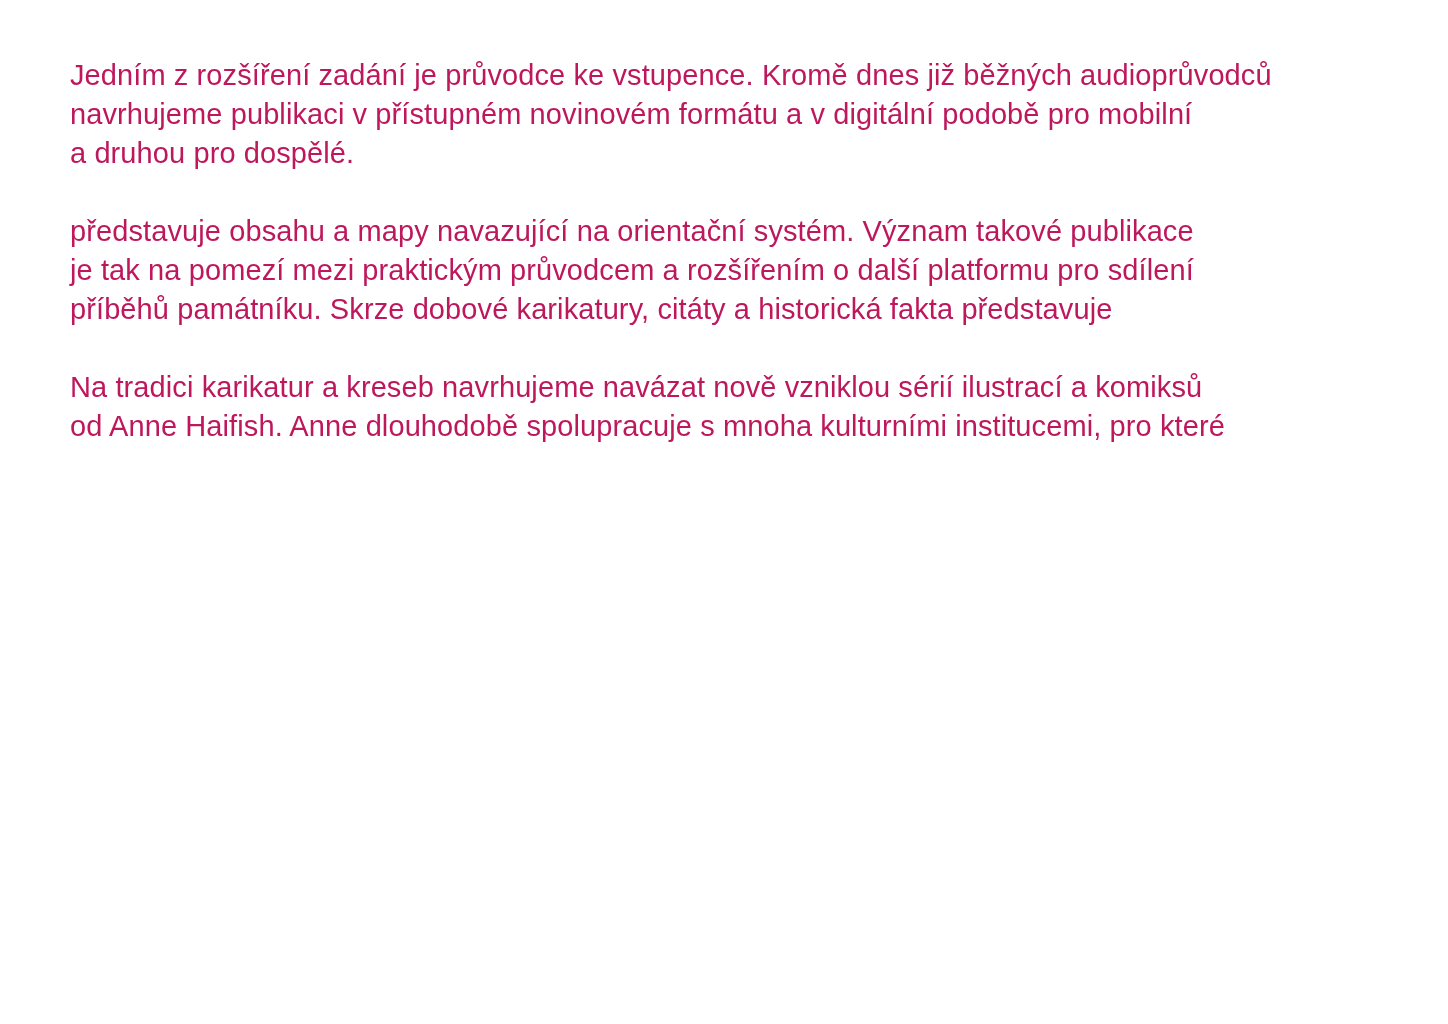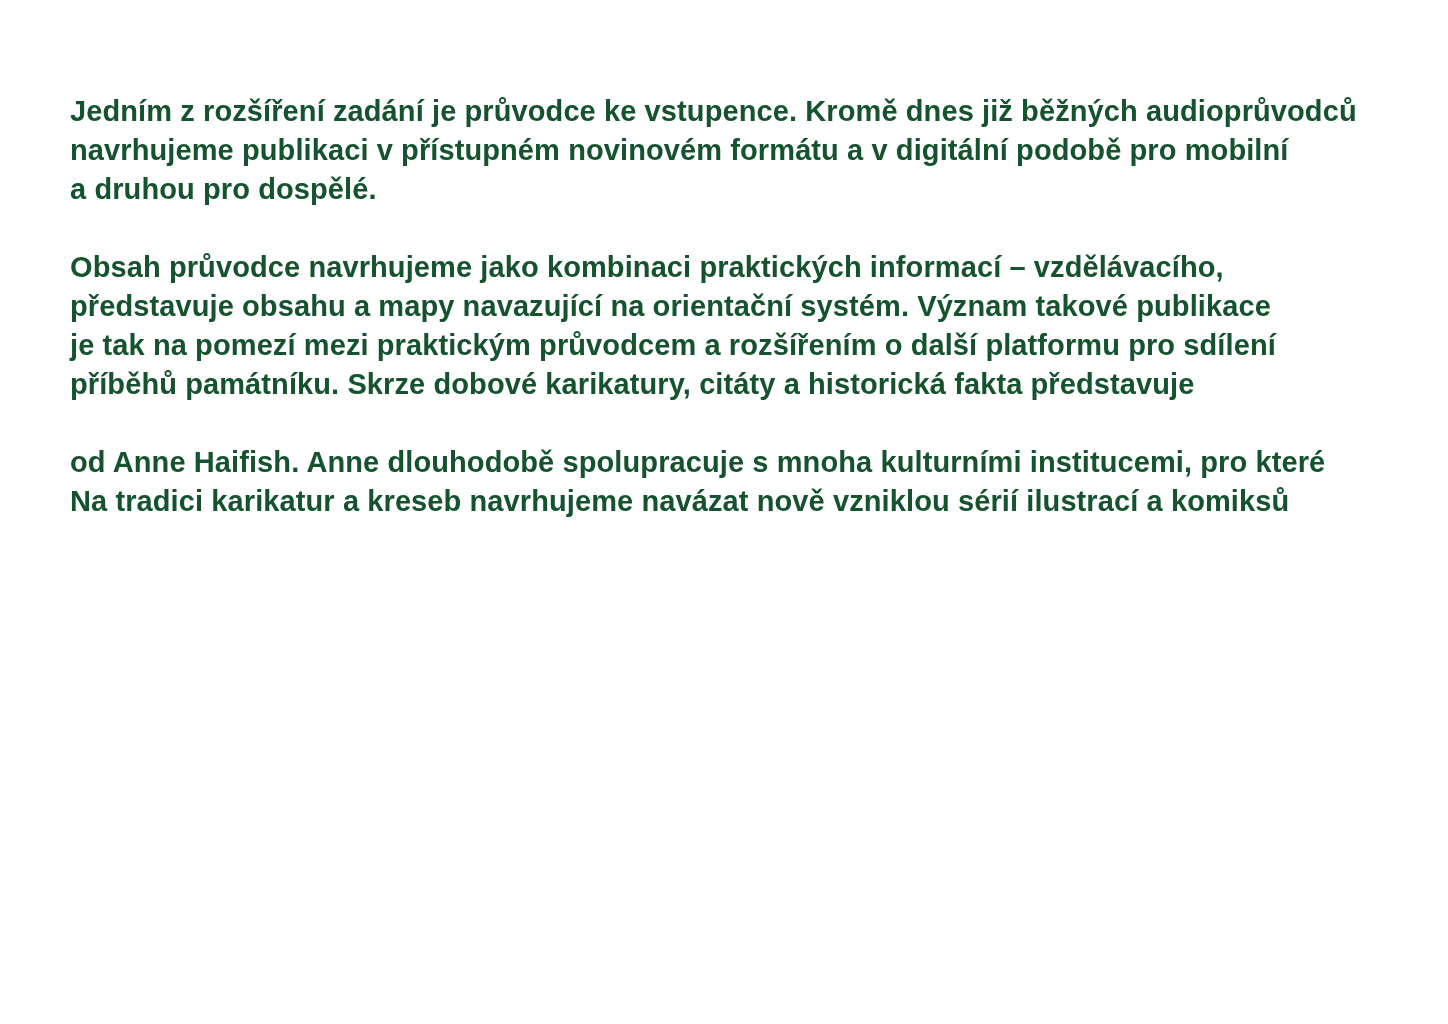--- a/index.html
+++ b/index.html
@@ -7,26 +7,26 @@
     padding: 0;
     background: #ffffff;
   }
   .page {
     position: relative;
     width: 1448px;
     height: 1024px;
     background: #ffffff;
     overflow: hidden;
     box-sizing: border-box;
-    padding: 92px 40px 0 70px;
+    padding: 56px 40px 0 70px;
     font-family: "Liberation Sans", "DejaVu Sans", sans-serif;
-    font-weight: 700;
+    font-weight: 400;
     font-size: 29px;
     line-height: 39px;
-    color: #14532d;
+    color: #be185d;
     letter-spacing: 0.1px;
   }
   .paragraph {
     margin: 0 0 39px 0;
   }
   .text-line {
     white-space: nowrap;
   }
 </style>
 </head>
@@ -34,24 +34,23 @@
 
 <div class="page">
 
   <div class="paragraph">
     <div class="text-line">Jedním z rozšíření zadání je průvodce ke vstupence. Kromě dnes již běžných audioprůvodců</div>
     <div class="text-line">navrhujeme publikaci v přístupném novinovém formátu a v digitální podobě pro mobilní</div>
     <div class="text-line">a druhou pro dospělé.</div>
   </div>
 
   <div class="paragraph">
-    <div class="text-line">Obsah průvodce navrhujeme jako kombinaci praktických informací – vzdělávacího,</div>
     <div class="text-line">představuje obsahu a mapy navazující na orientační systém. Význam takové publikace</div>
     <div class="text-line">je tak na pomezí mezi praktickým průvodcem a rozšířením o další platformu pro sdílení</div>
     <div class="text-line">příběhů památníku. Skrze dobové karikatury, citáty a historická fakta představuje</div>
   </div>
 
   <div class="paragraph">
+    <div class="text-line">Na tradici karikatur a kreseb navrhujeme navázat nově vzniklou sérií ilustrací a komiksů</div>
     <div class="text-line">od Anne Haifish. Anne dlouhodobě spolupracuje s mnoha kulturními institucemi, pro které</div>
-    <div class="text-line">Na tradici karikatur a kreseb navrhujeme navázat nově vzniklou sérií ilustrací a komiksů</div>
   </div>
 
 </div>
 
 </body></html>

